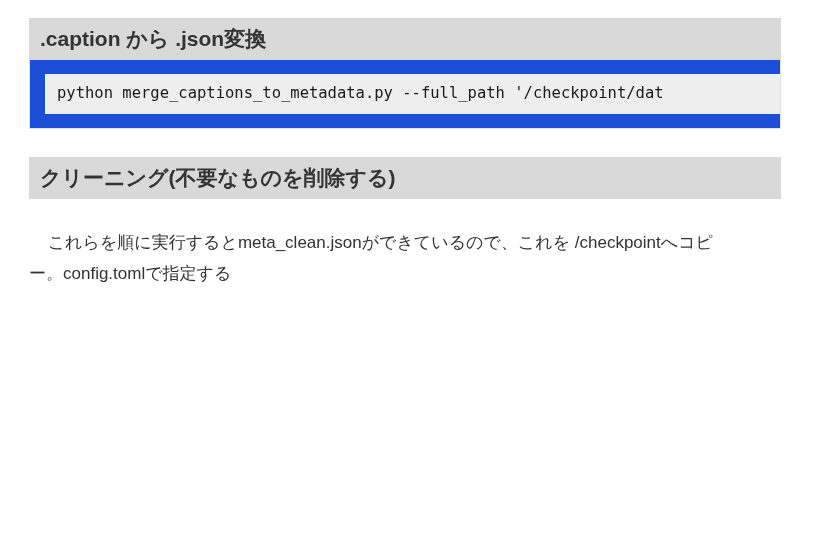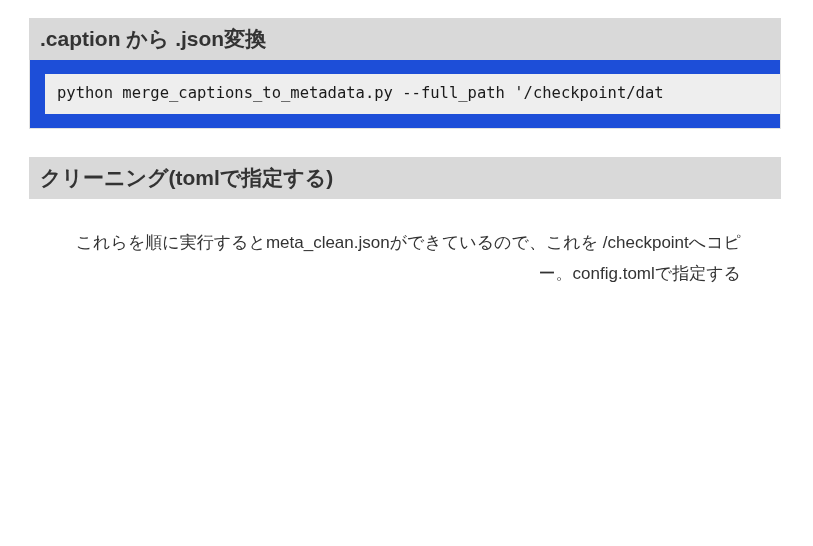--- a/index.html
+++ b/index.html
@@ -66,35 +66,34 @@
   }
 
   
   .body-paragraph {
     margin: 5px 0 0 0;
     padding: 0 40px 0 0;
     font-size: 17px;
     line-height: 1.85;
     color: #333333;
     text-indent: 1.1em;
-    text-align: right;
   }
 </style>
 </head>
 <body>
 
 <div class="page">
 
   <div class="section">
     <div class="section-heading">.caption から .json変換</div>
     <div class="section-body">
       <pre class="code-block">python merge_captions_to_metadata.py --full_path '/checkpoint/dat</pre>
     </div>
   </div>
 
 
   <div class="section">
-    <div class="section-heading">クリーニング(tomlで指定する)</div>
+    <div class="section-heading">クリーニング(不要なものを削除する)</div>
   </div>
 
   <p class="body-paragraph">これらを順に実行するとmeta_clean.jsonができているので、これを /checkpointへコピー。config.tomlで指定する</p>
 
 </div>
 
 </body></html>

